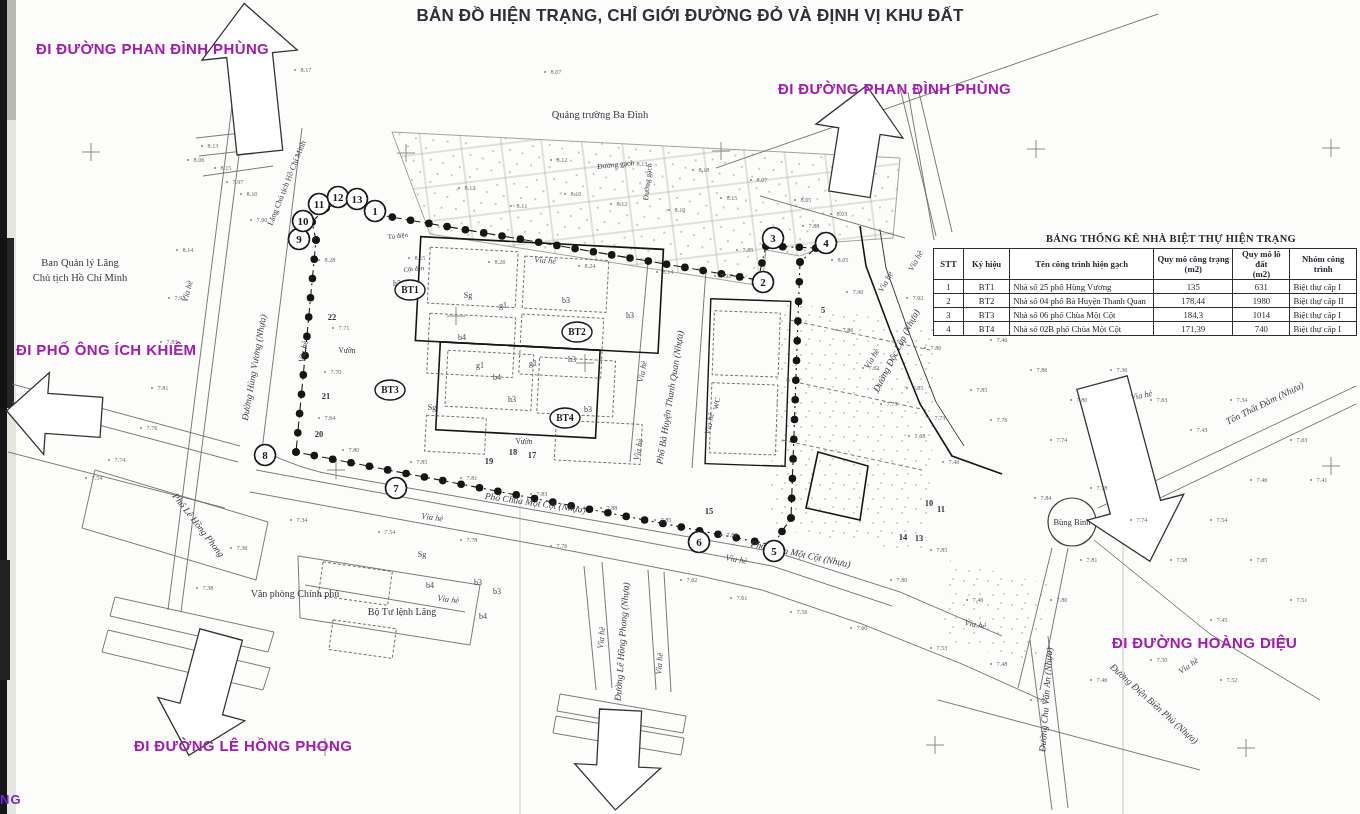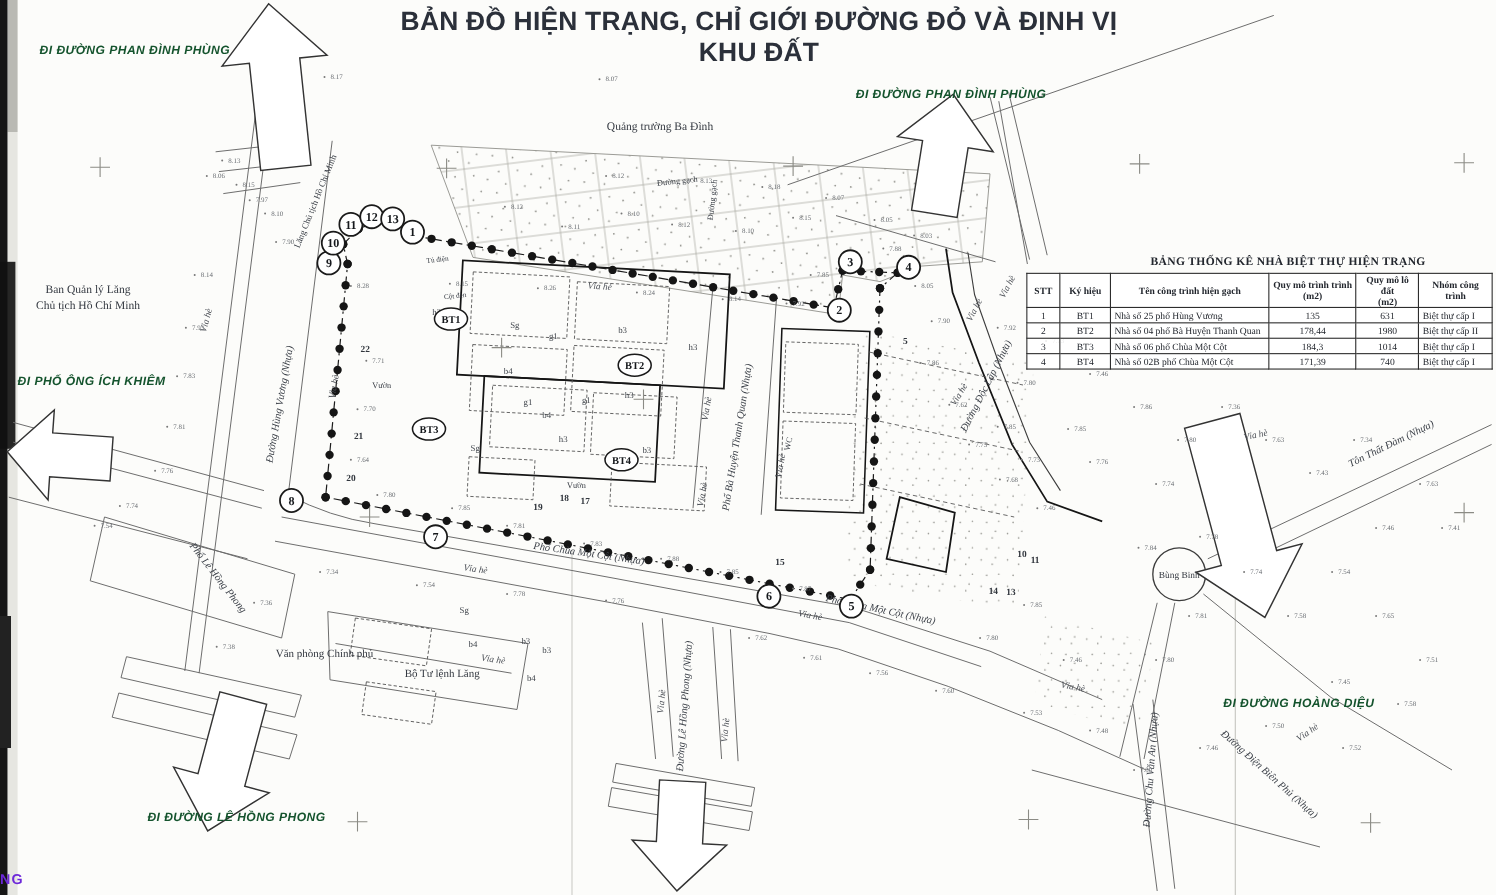--- a/index.html
+++ b/index.html
@@ -12,24 +12,24 @@
   .street{font-family:"Liberation Serif",serif;font-style:italic;font-size:9.5px;fill:#3a3f47;}
   .via{font-family:"Liberation Serif",serif;font-style:italic;font-size:8.5px;fill:#4a4e55;}
   .code{font-family:"Liberation Serif",serif;font-size:8px;fill:#3f444b;}
   .lot{font-family:"Liberation Serif",serif;font-weight:bold;font-size:8.5px;fill:#31363d;}
   .spot{font-family:"Liberation Serif",serif;font-size:6.3px;fill:#6a6e73;}
   .ptnum{font-family:"Liberation Serif",serif;font-weight:bold;font-size:11px;fill:#16191d;}
   .btnum{font-family:"Liberation Serif",serif;font-weight:bold;font-size:9.5px;fill:#16191d;}
   
   .map-title{position:absolute;left:340px;top:6px;width:700px;text-align:center;
              font-family:"Liberation Sans",sans-serif;font-weight:bold;color:#2b303a;}
-  .map-title .l1{font-size:24px;letter-spacing:.2px;}
+  .map-title .l1{font-size:17px;letter-spacing:.2px;}
   .map-title .l2{font-size:15px;margin-top:3px;}
   .dir{position:absolute;font-family:"Liberation Sans",sans-serif;font-weight:bold;
-       font-size:11px;color:#14532d;letter-spacing:.4px;white-space:nowrap;font-style:italic;}
+       font-size:15px;color:#a21caf;letter-spacing:.4px;white-space:nowrap;}
   .stats{position:absolute;left:933px;top:233px;width:476px;}
   .stats .t-title{text-align:center;font-weight:bold;font-size:10.5px;letter-spacing:.3px;
                   margin-bottom:4px;color:#23272e;}
   .stats table{border-collapse:collapse;width:424px;background:rgba(255,255,255,.85);}
   .stats th,.stats td{border:1px solid #2d2d2d;font-size:8.7px;padding:0 2px;color:#23272e;}
   .stats th{font-weight:bold;text-align:center;white-space:pre-line;height:28px;line-height:1.15;}
   .stats td{height:13px;}
   .stats td.c{text-align:center;}
   .stats td.l{text-align:left;padding-left:3px;}
   .corner-frag{position:absolute;left:0px;top:792px;font-family:"Liberation Sans",sans-serif;
@@ -590,21 +590,21 @@
     </div>
 
   <div class="stats">
     <div class="t-title">BẢNG THỐNG KÊ NHÀ BIỆT THỰ HIỆN TRẠNG</div>
     <table>
       <thead id="stats-thead">
           <tr>
             <th style="width: 26px;">STT</th>
             <th style="width: 44px;">Ký hiệu</th>
             <th style="width: 152px;">Tên công trình hiện gạch</th>
-            <th style="width: 80px;">Quy mô trình trình
+            <th style="width: 80px;">Quy mô công trạng
 (m2)</th>
             <th style="width: 56px;">Quy mô lô đất
 (m2)</th>
             <th style="width: 66px;">Nhóm công trình</th>
           </tr>
         </thead>
       <tbody id="stats-tbody">
           <tr>
             <td class="c">1</td>
             <td class="c">BT1</td>

